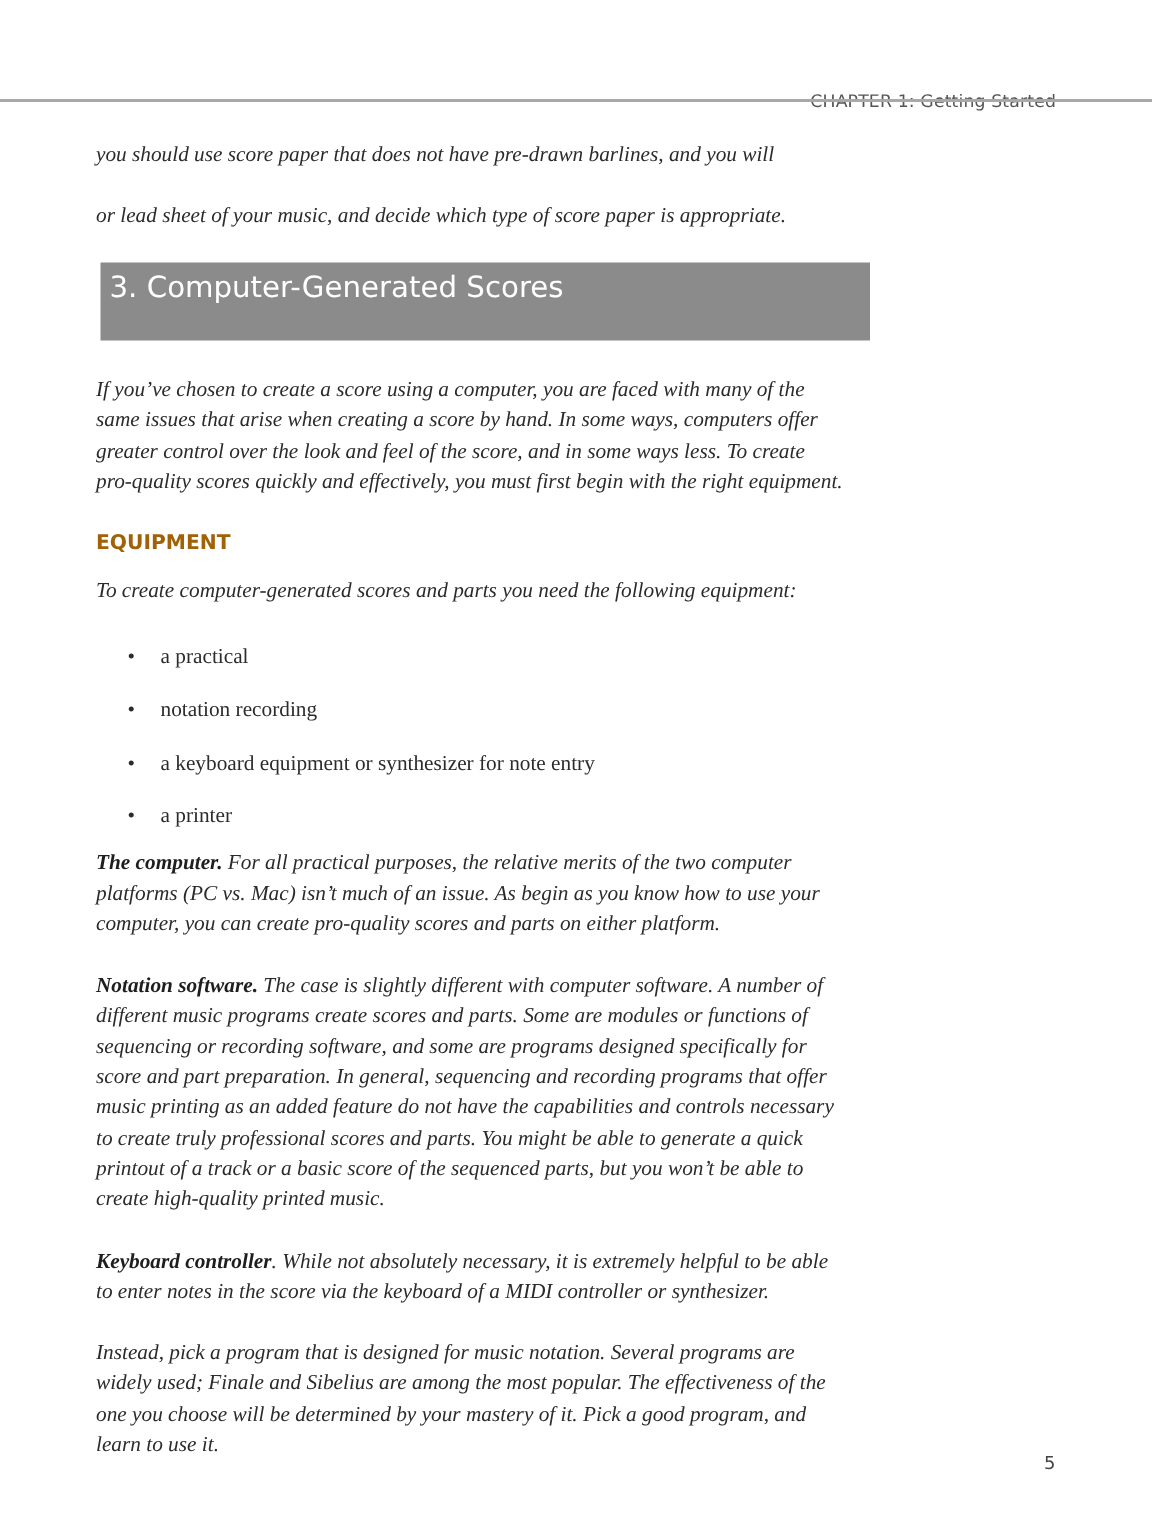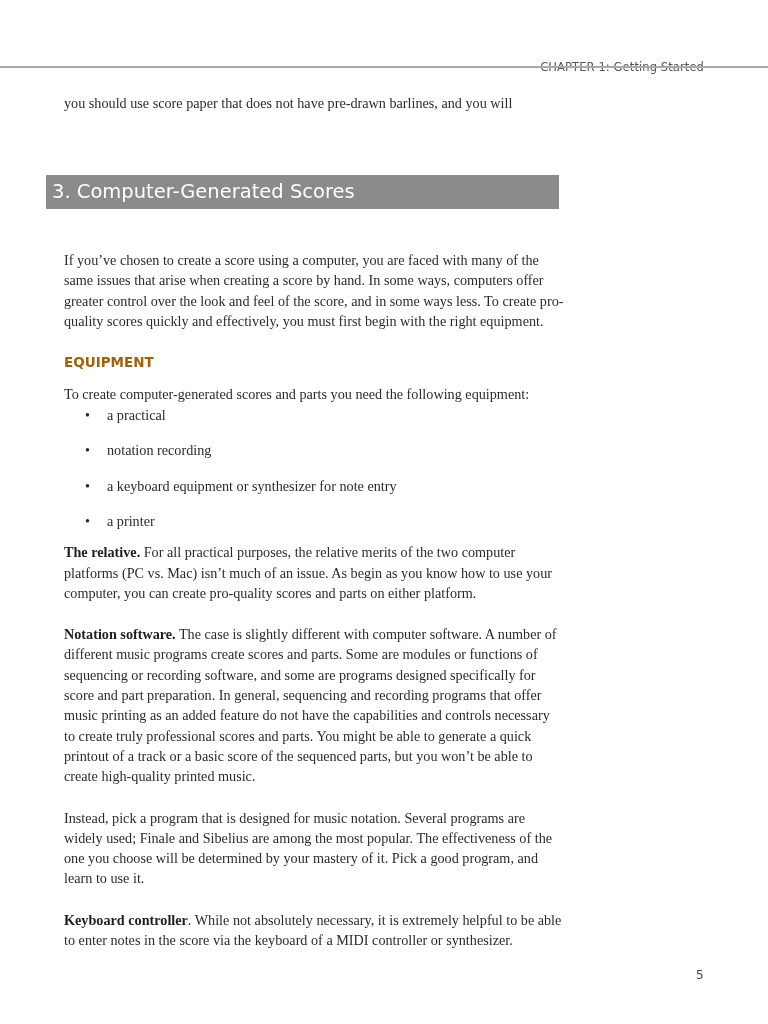--- a/index.html
+++ b/index.html
@@ -11,24 +11,24 @@
       position: absolute; top: 60px; right: 64px;
       font-family: "DejaVu Sans", sans-serif; font-size: 11.5px; color: #555; letter-spacing: 0.1px;
     }
     .head-rule {
       position: absolute; top: 66px; left: 0; width: 768px; height: 2px; background: #a9a9a9;
     }
     .content {
       position: absolute; left: 64px; top: 93px; width: 500px;
       font-size: 14.2px; line-height: 20.3px;
     }
-    p { margin: 0; }
+    p { margin: 0; font-style: italic; }
     .para { margin-bottom: 21px; }
     .banner {
-      position: absolute; left: 46px; top: 175px; width: 513px; height: 34px; background: #8c8b8b;
+      position: absolute; left: 67px; top: 175px; width: 513px; height: 52px; background: #8c8b8b;
       color: #ffffff; font-family: "DejaVu Sans", sans-serif; font-size: 19.5px; line-height: 34px;
       padding-left: 6px; box-sizing: border-box;
     }
     .subhead {
       font-family: "DejaVu Sans", sans-serif; font-weight: bold; font-size: 13.5px; color: #a16207;
       margin: 0 0 12px 0;
     }
     ul.equip { list-style: none; margin: 0 0 0 0; padding: 0; }
     ul.equip li { position: relative; padding-left: 43px; height: 35.5px; line-height: 20px; }
     ul.equip li .bullet { position: absolute; left: 21px; top: 0; }
@@ -41,32 +41,33 @@
 </head>
 <body>
 
 <div class="running-head">CHAPTER 1: Getting Started</div>
 <div class="head-rule"></div>
 
 <div class="content">
   <p style="margin-bottom:0;">
     <span>you should use score paper that does not have pre-drawn barlines, and you will</span><br>
     <br>
+    <span>or lead sheet of your music, and decide which type of score paper is appropriate.</span>
   </p>
 </div>
 
 <div class="banner">
   <span>3. Computer-Generated Scores</span>
 </div>
 
 <div class="content" style="top:250px;">
   <p class="para">If you’ve chosen to create a score using a computer, you are faced with many of the same issues that arise when creating a score by hand. In some ways, computers offer greater control over the look and feel of the score, and in some ways less. To create pro-quality scores quickly and effectively, you must first begin with the right equipment.</p>
 
   <h3 class="subhead">EQUIPMENT</h3>
-  <p style="margin-bottom:0;">To create computer-generated scores and parts you need the following equipment:</p>
+  <p style="margin-bottom:23px;">To create computer-generated scores and parts you need the following equipment:</p>
 
   <ul class="equip">
     <li>
       <span class="bullet">•</span>
       <span>a practical</span>
     </li>
     <li>
       <span class="bullet">•</span>
       <span>notation recording</span>
     </li>
@@ -74,29 +75,29 @@
       <span class="bullet">•</span>
       <span>a keyboard equipment or synthesizer for note entry</span>
     </li>
     <li style="height:31px;">
       <span class="bullet">•</span>
       <span>a printer</span>
     </li>
   </ul>
 
   <p class="para">
-    <span class="term">The relative.</span><span> For all practical purposes, the relative merits of the two computer platforms (PC vs. Mac) isn’t much of an issue. As begin as you know how to use your computer, you can create pro-quality scores and parts on either platform.</span>
+    <span class="term">The computer.</span><span> For all practical purposes, the relative merits of the two computer platforms (PC vs. Mac) isn’t much of an issue. As begin as you know how to use your computer, you can create pro-quality scores and parts on either platform.</span>
   </p>
 
   <p class="para">
     <span class="term">Notation software.</span><span> The case is slightly different with computer software. A number of different music programs create scores and parts. Some are modules or functions of sequencing or recording software, and some are programs designed specifically for score and part preparation. In general, sequencing and recording programs that offer music printing as an added feature do not have the capabilities and controls necessary to create truly professional scores and parts. You might be able to generate a quick printout of a track or a basic score of the sequenced parts, but you won’t be able to create high-quality printed music.</span>
   </p>
 
   <p class="para">
-    <span>Instead, pick a program that is designed for music notation. Several programs are widely used; Finale and Sibelius are among the most popular. The effectiveness of the one you choose will be determined by your mastery of it. Pick a good program, and learn to use it.</span>
+    <span class="term">Keyboard controller</span><span>. While not absolutely necessary, it is extremely helpful to be able to enter notes in the score via the keyboard of a MIDI controller or synthesizer.</span>
   </p>
 
   <p class="para">
-    <span class="term">Keyboard controller</span><span>. While not absolutely necessary, it is extremely helpful to be able to enter notes in the score via the keyboard of a MIDI controller or synthesizer.</span>
+    <span>Instead, pick a program that is designed for music notation. Several programs are widely used; Finale and Sibelius are among the most popular. The effectiveness of the one you choose will be determined by your mastery of it. Pick a good program, and learn to use it.</span>
   </p>
 </div>
 
 <div class="page-number">5</div>
 
 </body></html>

